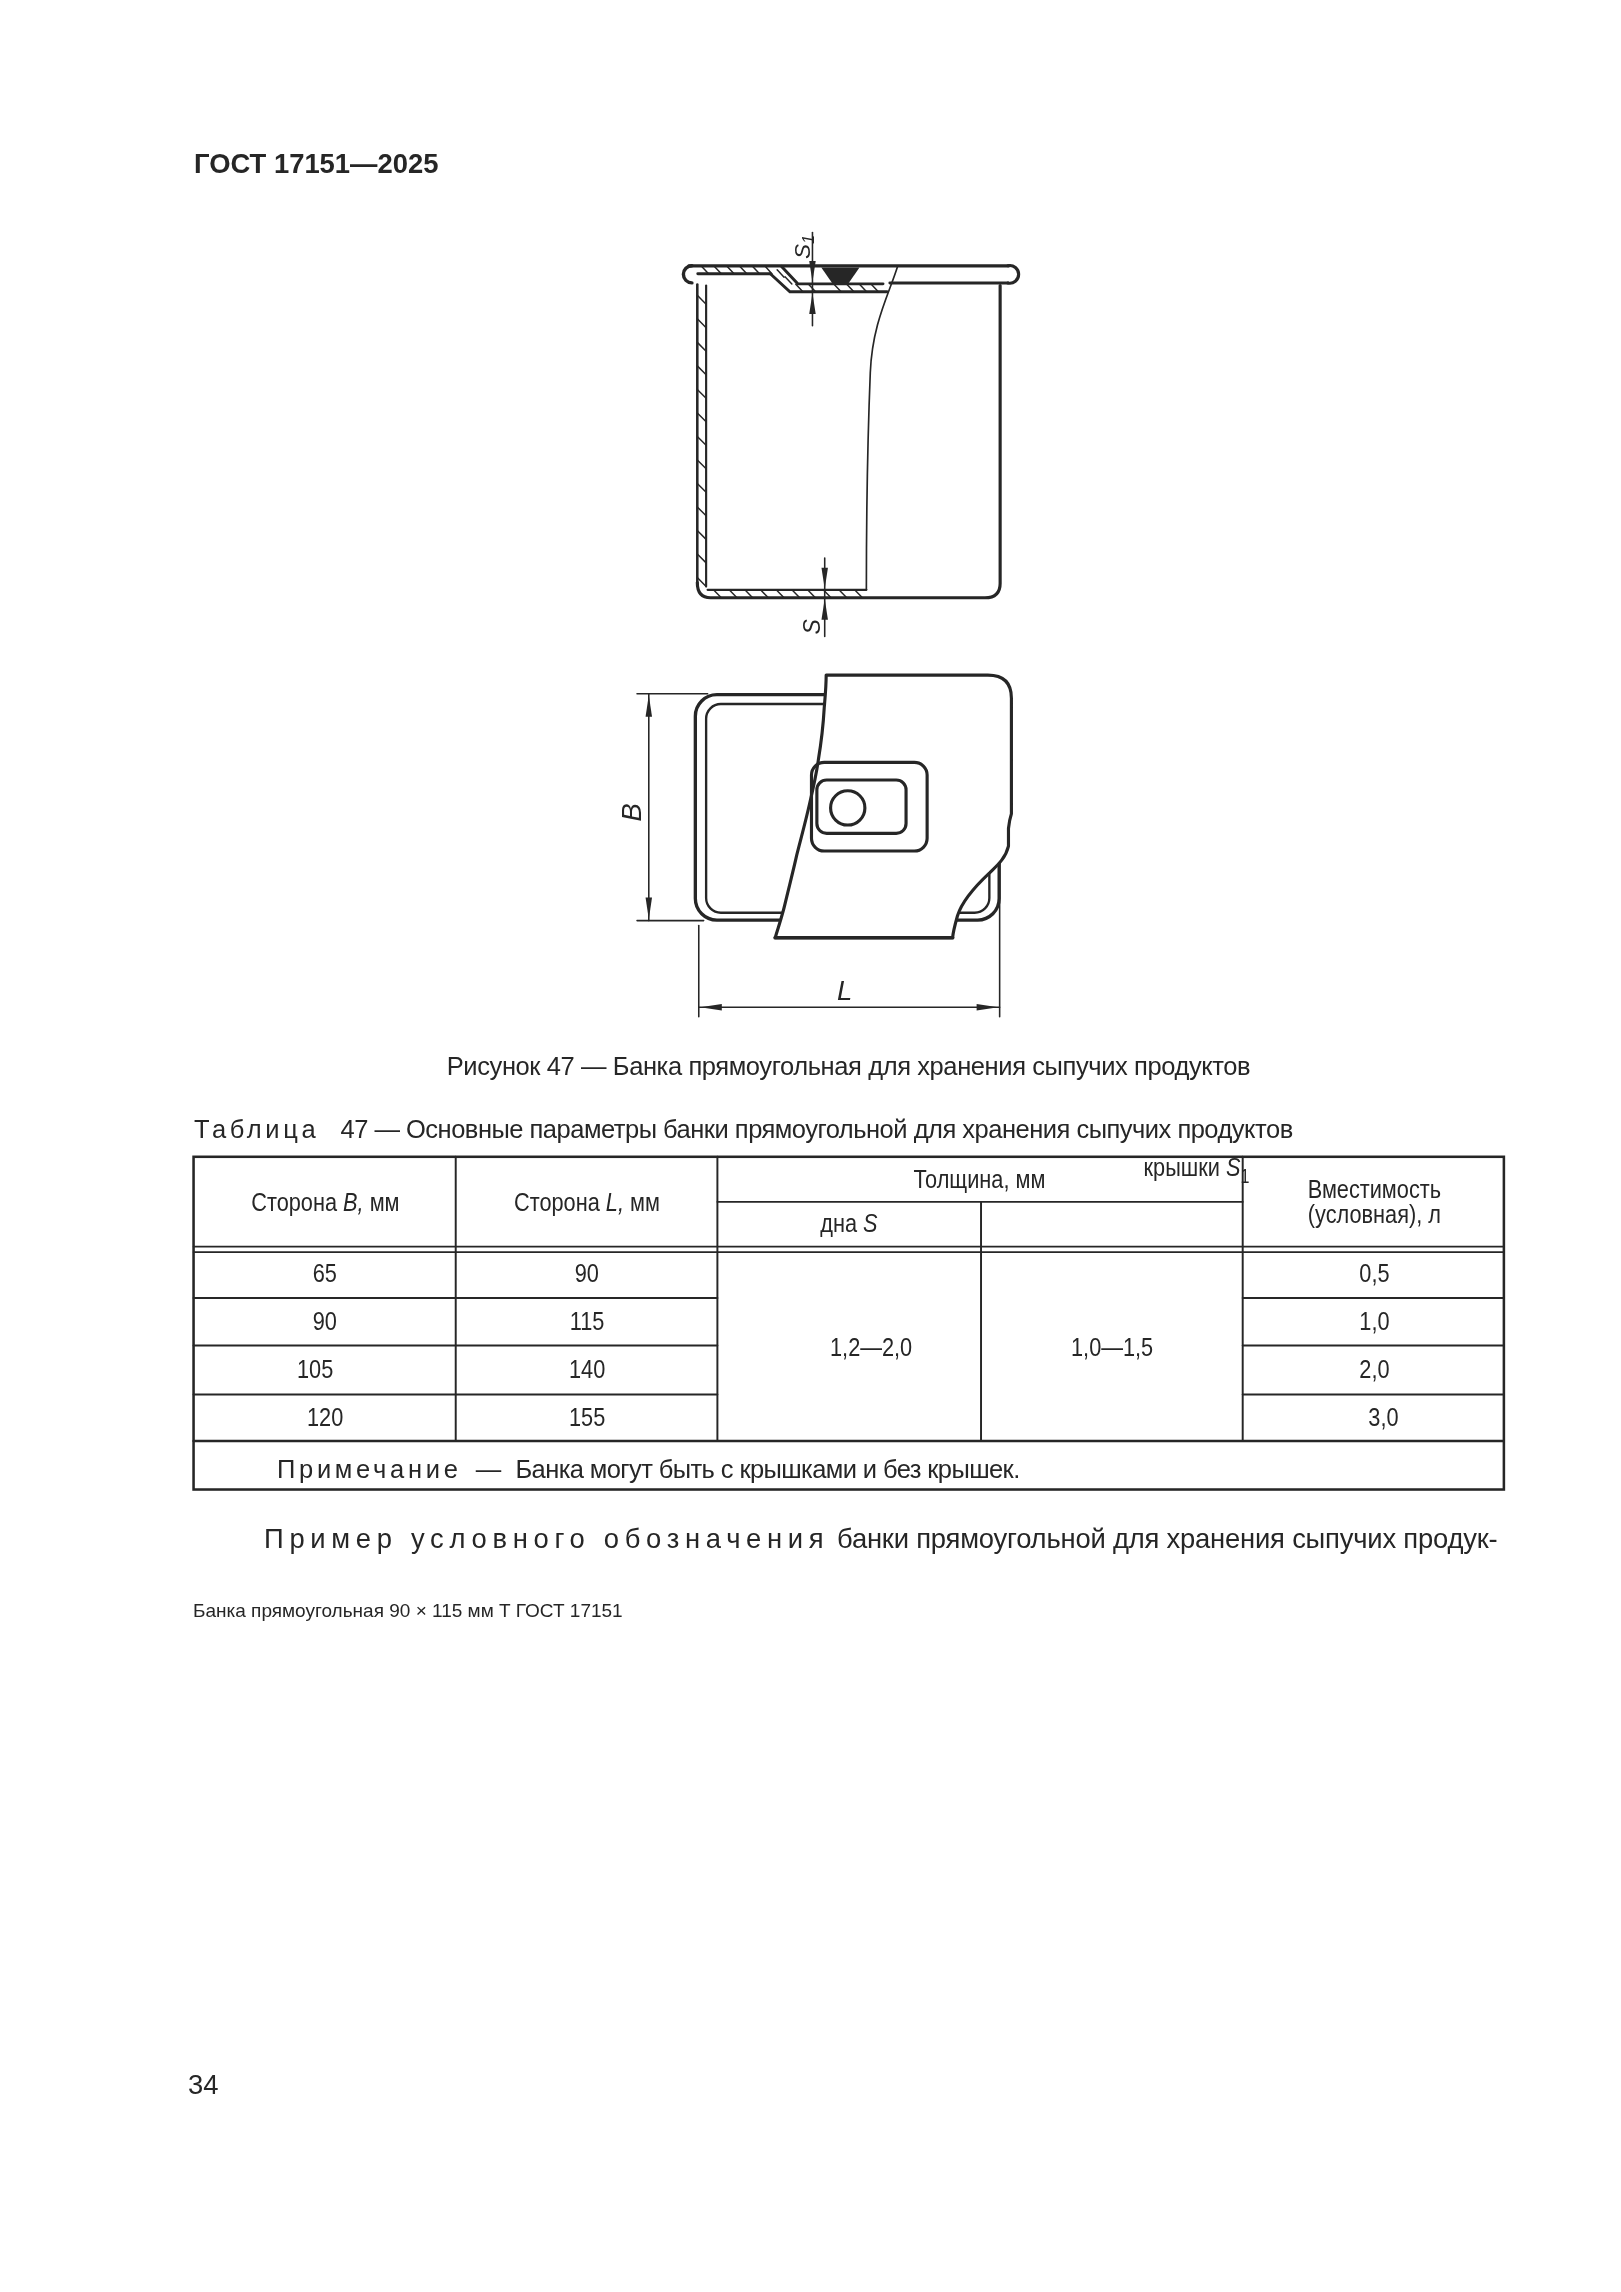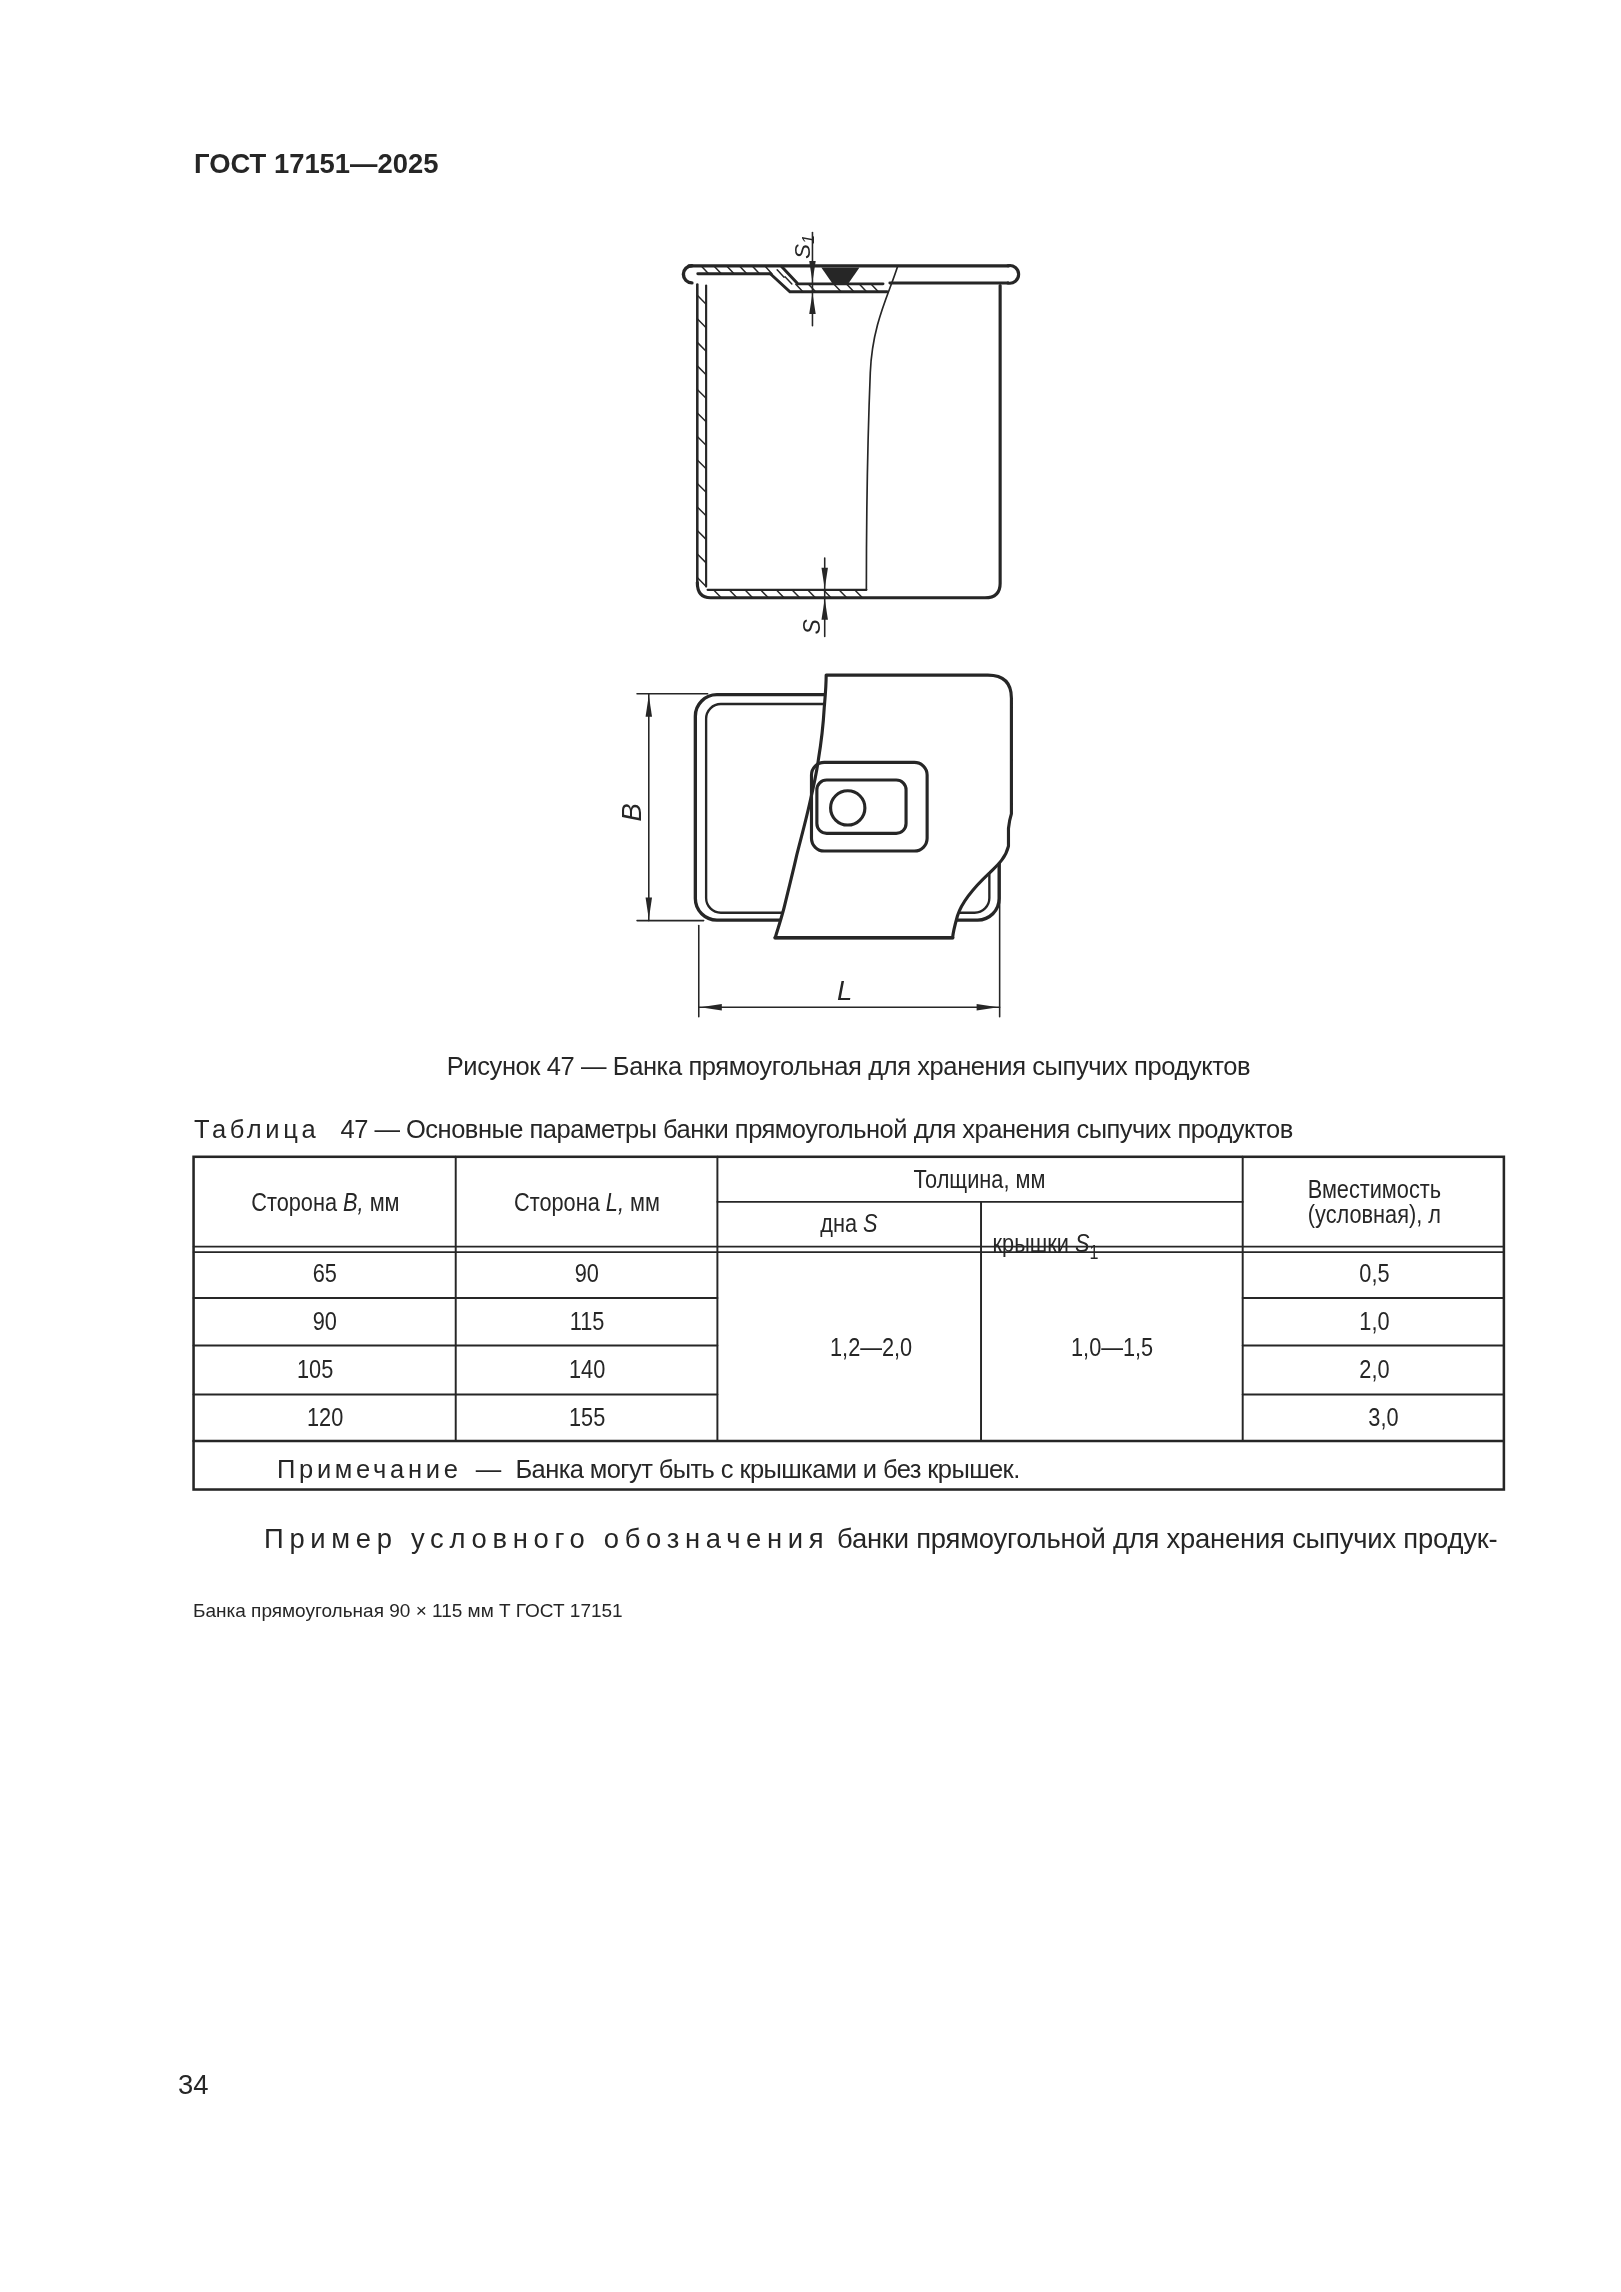--- a/index.html
+++ b/index.html
@@ -163,21 +163,21 @@
 <div class="t" style="left:194px;top:1117px;font-size:25.5px;"><span style="letter-spacing:3.6px;">Таблица</span>&nbsp;&nbsp;&nbsp;<span style="letter-spacing:-0.5px;">47 — Основные параметры банки прямоугольной для хранения сыпучих продуктов</span></div>
 
 <div class="t" style="left:194px;top:1189px;width:262px;text-align:center;font-size:26.5px;"><span style="display:inline-block;transform:scaleX(0.82);transform-origin:50% 50%;">Сторона <i>B,</i> мм</span></div>
 
 <div class="t" style="left:456px;top:1189px;width:262px;text-align:center;font-size:26.5px;"><span style="display:inline-block;transform:scaleX(0.82);transform-origin:50% 50%;">Сторона <i>L,</i> мм</span></div>
 
 <div class="t" style="left:717px;top:1166px;width:525px;text-align:center;font-size:26.5px;"><span style="display:inline-block;transform:scaleX(0.82);transform-origin:50% 50%;">Толщина, мм</span></div>
 
 <div class="t" style="left:717px;top:1210px;width:264px;text-align:center;font-size:26.5px;"><span style="display:inline-block;transform:scaleX(0.82);transform-origin:50% 50%;">дна <i>S</i></span></div>
 
-<div class="t" style="left:981px;top:1230px;width:280px;text-align:left;font-size:26.5px;"><span style="display:inline-block;transform:scaleX(0.82);transform-origin:50% 50%;">крышки <i>S</i><span style="font-size:19.6px;vertical-align:-6.9px;">1</span></span></div>
+<div class="t" style="left:981px;top:1154px;width:280px;text-align:right;font-size:26.5px;"><span style="display:inline-block;transform:scaleX(0.82);transform-origin:50% 50%;">крышки <i>S</i><span style="font-size:19.6px;vertical-align:-6.9px;">1</span></span></div>
 
 <div class="t" style="left:1243px;top:1177px;width:262px;text-align:center;font-size:26.5px;line-height:25px;"><span style="display:inline-block;transform:scaleX(0.82);transform-origin:50% 50%;">Вместимость<br>(условная), л</span></div>
 
 <div class="t" style="left:194px;top:1260px;width:262px;text-align:center;font-size:26.5px;"><span style="display:inline-block;transform:scaleX(0.82);transform-origin:50% 50%;">65</span></div>
 <div class="t" style="left:194px;top:1308px;width:262px;text-align:center;font-size:26.5px;"><span style="display:inline-block;transform:scaleX(0.82);transform-origin:50% 50%;">90</span></div>
 <div class="t" style="left:194px;top:1356px;width:242px;text-align:center;font-size:26.5px;"><span style="display:inline-block;transform:scaleX(0.82);transform-origin:50% 50%;">105</span></div>
 <div class="t" style="left:194px;top:1404px;width:262px;text-align:center;font-size:26.5px;"><span style="display:inline-block;transform:scaleX(0.82);transform-origin:50% 50%;">120</span></div>
 
 <div class="t" style="left:456px;top:1260px;width:262px;text-align:center;font-size:26.5px;"><span style="display:inline-block;transform:scaleX(0.82);transform-origin:50% 50%;">90</span></div>
 <div class="t" style="left:456px;top:1308px;width:262px;text-align:center;font-size:26.5px;"><span style="display:inline-block;transform:scaleX(0.82);transform-origin:50% 50%;">115</span></div>
@@ -193,16 +193,16 @@
 <div class="t" style="left:1243px;top:1356px;width:262px;text-align:center;font-size:26.5px;"><span style="display:inline-block;transform:scaleX(0.82);transform-origin:50% 50%;">2,0</span></div>
 <div class="t" style="left:1243px;top:1404px;width:280px;text-align:center;font-size:26.5px;"><span style="display:inline-block;transform:scaleX(0.82);transform-origin:50% 50%;">3,0</span></div>
 
 <div class="t" style="left:277px;top:1457px;font-size:25.5px;"><span style="letter-spacing:3.7px;">Примечание</span>&nbsp;&nbsp;—&nbsp;&nbsp;<span style="letter-spacing:-0.6px;">Банка могут быть с крышками и без крышек.</span></div>
 
 <div class="t" style="left:264px;top:1525px;font-size:27.4px;"><span style="letter-spacing:5.7px;">Пример условного обозначения</span>&nbsp;<span style="letter-spacing:-0.2px;">банки прямоугольной для хранения сыпучих продук-</span></div>
 
 
 <div class="t" style="left:193px;top:1601px;width:1311px;text-align:left;font-size:19px;">Банка прямоугольная 90 × 115 мм Т ГОСТ 17151</div>
 
-<div class="t" style="left:178px;top:2071px;font-size:27.4px;">34</div>
+<div class="t" style="left:188px;top:2071px;font-size:27.4px;">34</div>
 
 </div>
 
 
 </body></html>

